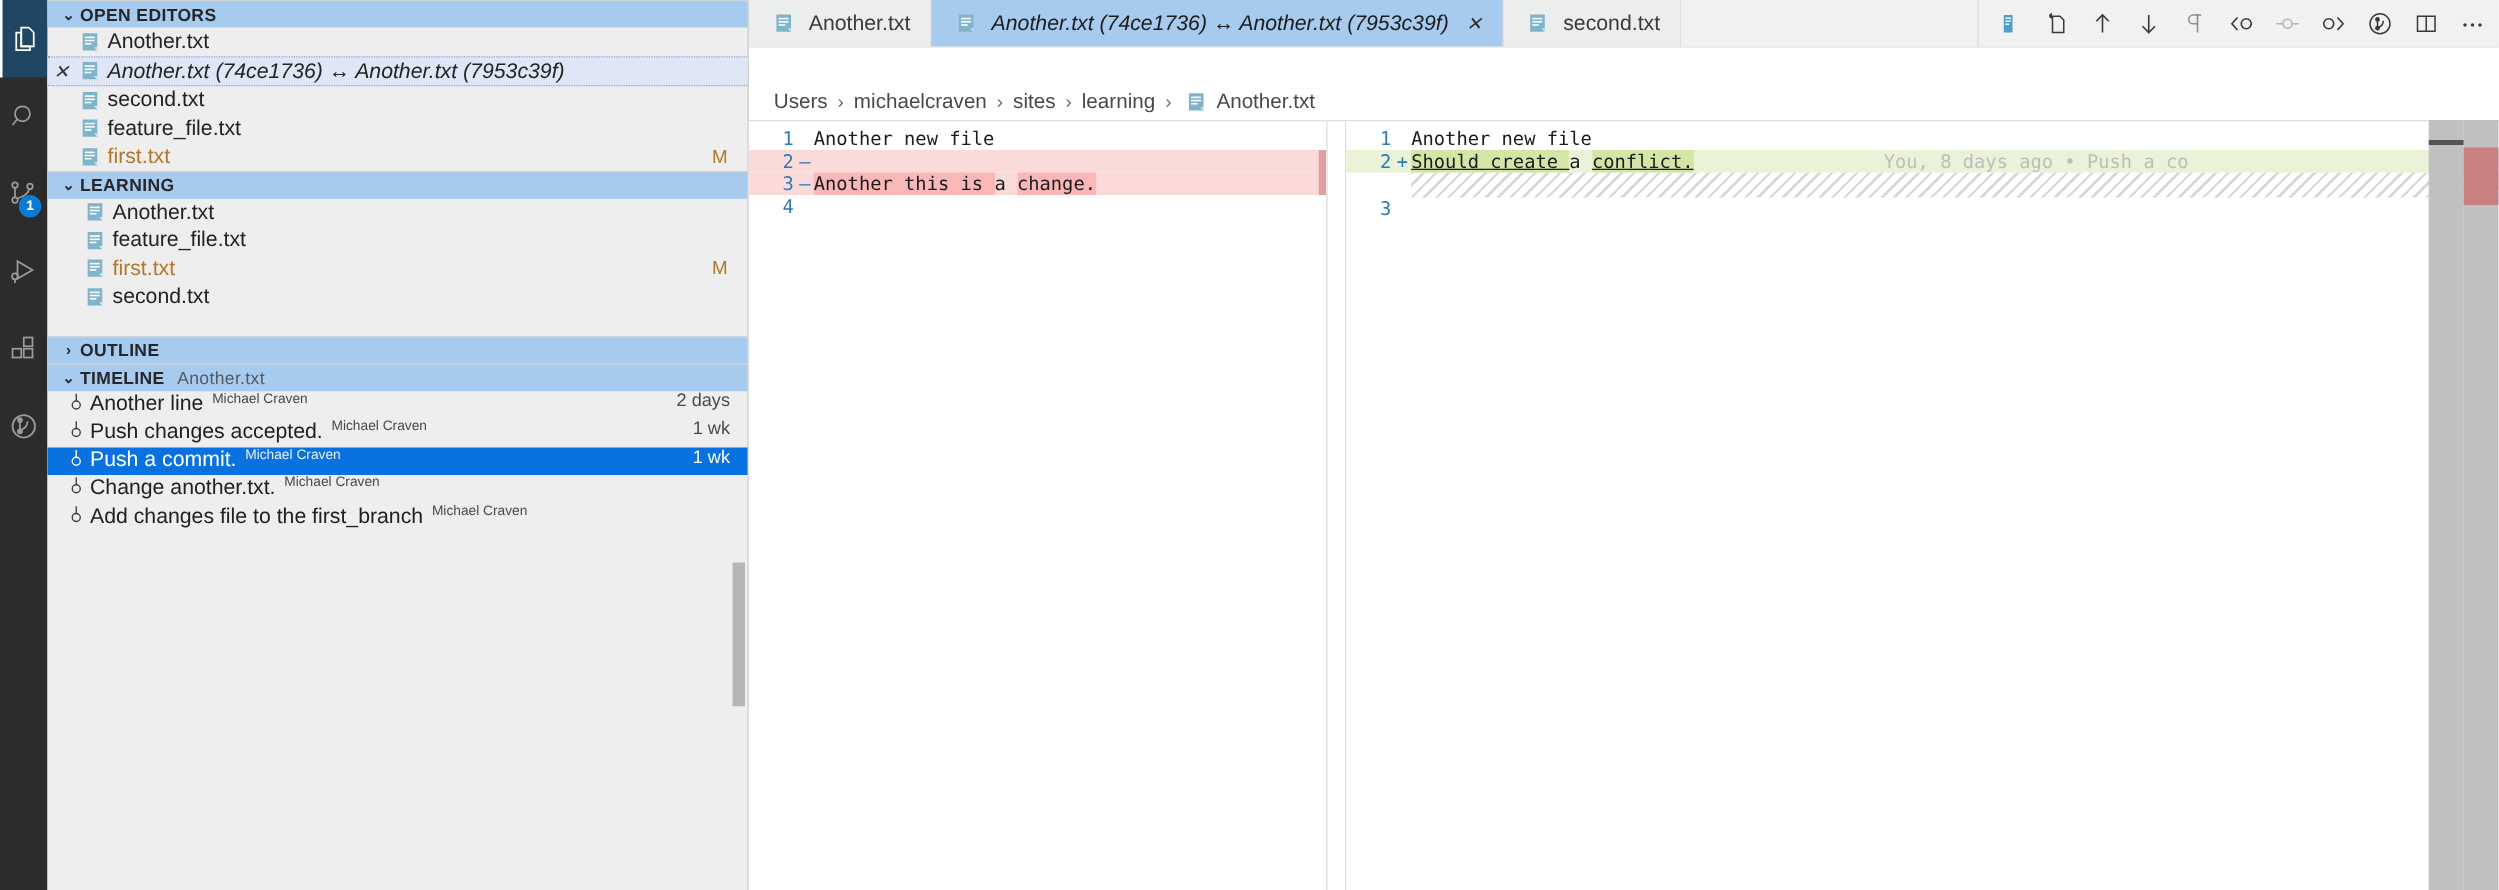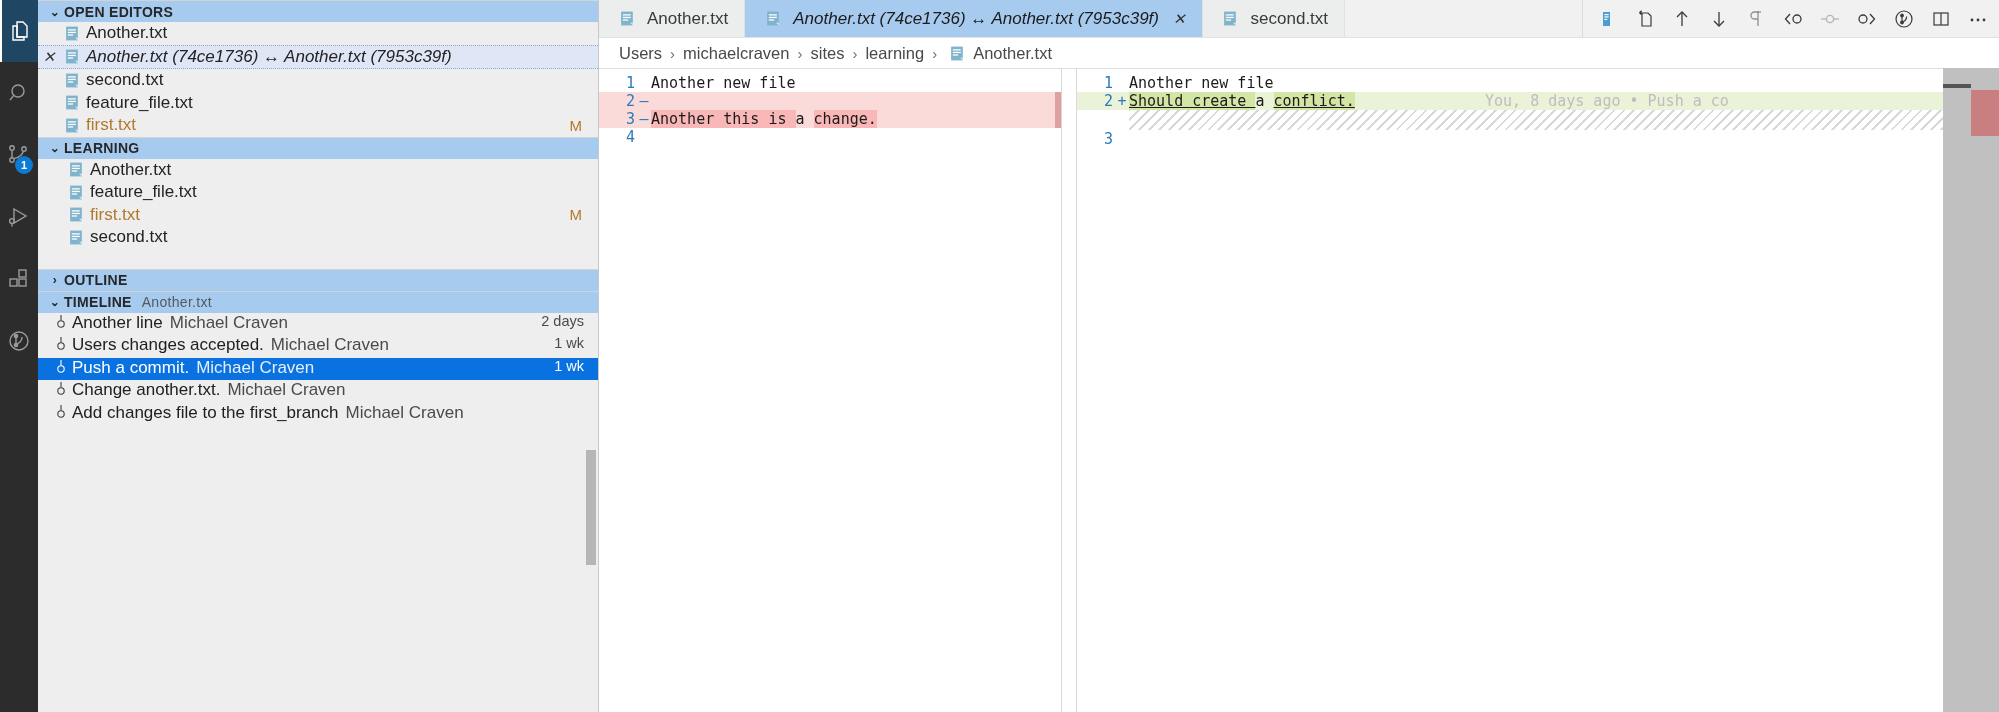--- a/index.html
+++ b/index.html
@@ -143,21 +143,21 @@
     display: flex;
     align-items: flex-start;
     padding-left: 34px;
     position: relative;
     font-size: 17px;
     white-space: nowrap;
   }
   .tl-row.selected { background: #0a72e0; color: #ffffff; }
   .tl-dot { width: 22px; margin-left: -22px; display:inline-flex; justify-content:center; }
   .tl-msg { font-size: 17px; }
-  .tl-author { font-size: 17px; color: #4a4a4a; margin-left: 7px; }
+  .tl-author { font-size: 11px; color: #4a4a4a; margin-left: 7px; }
   .tl-row.selected .tl-author { color: #e5eefb; }
   .tl-time {
     position: absolute;
     right: 14px;
     font-size: 14.5px;
     color: #4a4a4a;
   }
   .tl-row.selected .tl-time { color: #ffffff; }
   .tl-scrollbar {
     position: absolute;
@@ -213,20 +213,21 @@
 
   .breadcrumbs {
     height: 30px;
     display: flex;
     align-items: center;
     padding-left: 20px;
     font-size: 16.5px;
     color: #494949;
     background: #ffffff;
     white-space: nowrap;
+    margin-top: 28px;
   }
   .bc-sep { margin: 0 8px; color: #6d6d6d; font-size: 15px; }
   .bc-item { color: #494949; }
 
   .diff {
     flex: 1 1 auto;
     display: flex;
     position: relative;
     min-height: 0;
   }
@@ -273,21 +274,21 @@
     font-family: "DejaVu Sans Mono", monospace;
     font-size: 15px;
   }
   .codetext { color: #1b1b1b; }
   .line-del { background: #fbdada; }
   .line-ins { background: #eaf2d8; }
   .chunk-del { background: #f9b7b7; }
   .chunk-ins { background: #d4e6a5; text-decoration: underline; }
   .blame {
     position: absolute;
-    left: 408px;
+    left: 430px;
     color: #bdbdbd;
     font-family: "DejaVu Sans Mono", monospace;
     font-size: 15px;
     white-space: pre;
   }
   .filler {
     height: 20px;
     background:
       repeating-linear-gradient(
         -45deg,
@@ -565,21 +566,21 @@
       <span class="tl-author">Michael Craven</span>
       <span class="tl-time">2 days</span>
     </div>
     <div class="tl-row">
       <span class="tl-dot">
         <svg width="14" height="20" viewBox="0 0 14 20">
             <circle cx="7" cy="11" r="3.2" fill="none" stroke="#3d3d3d" stroke-width="1.1"></circle>
             <path d="M7 2 v5.6" stroke="#3d3d3d" stroke-width="1.1"></path>
           </svg>
       </span>
-      <span class="tl-msg">Users changes accepted.</span>
+      <span class="tl-msg">Push changes accepted.</span>
       <span class="tl-author">Michael Craven</span>
       <span class="tl-time">1 wk</span>
     </div>
     <div class="tl-row selected">
       <span class="tl-dot">
         <svg width="14" height="20" viewBox="0 0 14 20">
             <circle cx="7" cy="11" r="3.2" fill="none" stroke="#ffffff" stroke-width="1.1"></circle>
             <path d="M7 2 v5.6" stroke="#ffffff" stroke-width="1.1"></path>
           </svg>
       </span>

